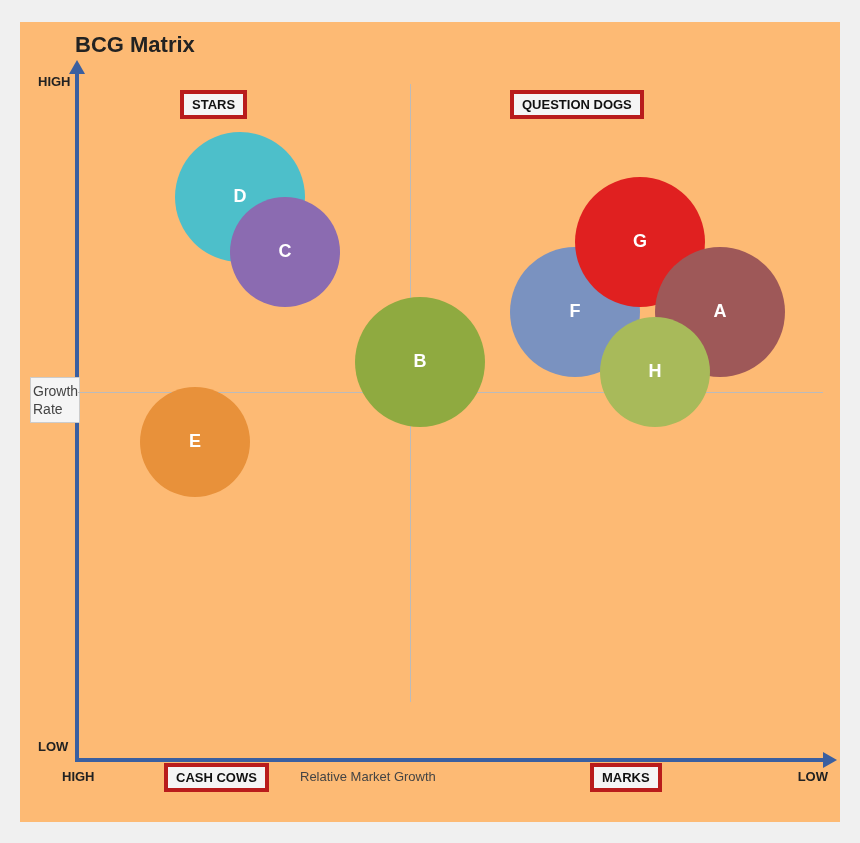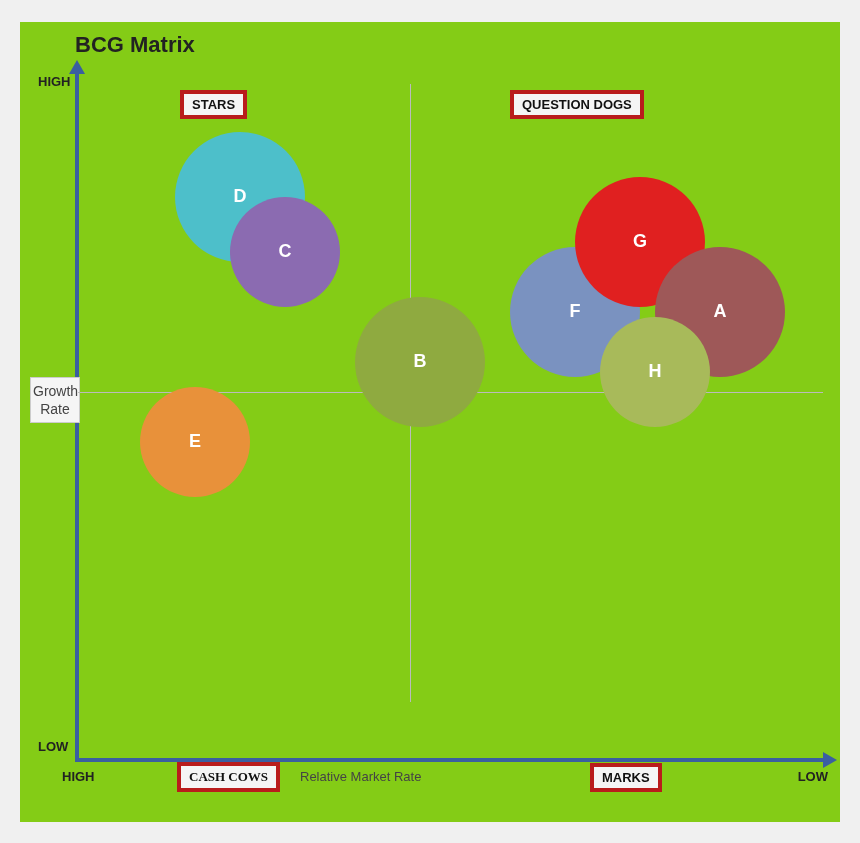--- a/index.html
+++ b/index.html
@@ -9,21 +9,21 @@
       background: #f0f0f0;
       font-family: Arial, sans-serif;
       overflow: hidden;
       display: flex;
       align-items: center;
       justify-content: center;
     }
     .chart-container {
       width: 820px;
       height: 800px;
-      background: #84cc16;
+      background: #fdba74;
       position: relative;
     }
     .chart-title {
       position: absolute;
       top: 10px;
       left: 55px;
       font-size: 22px;
       font-weight: bold;
       color: #222;
     }
@@ -98,21 +98,21 @@
       color: #222;
     }
     
     .growth-rate-label {
       position: absolute;
       left: 10px;
       top: 355px;
       font-size: 14px;
       color: #444;
       width: 50px;
-      text-align: center;
+      text-align: left;
       line-height: 1.3;
       border: 1px solid #ccc;
       background: #f5f5f5;
       padding: 4px 2px;
     }
     
     .market-share-label {
       position: absolute;
       bottom: 38px;
       left: 280px;
@@ -149,22 +149,21 @@
     .label-stars {
       top: 68px;
       left: 160px;
     }
     .label-question-marks {
       top: 68px;
       left: 490px;
     }
     .label-cash-cows {
       bottom: 30px;
-      left: 157px;
-      font-family: Liberation Serif, serif;
+      left: 144px;
     }
     .label-dogs {
       bottom: 30px;
       left: 570px;
     }
     
     .bubble {
       position: absolute;
       border-radius: 50%;
       display: flex;
@@ -186,21 +185,21 @@
   <div class="x-axis"></div>
 
   <div class="label-high-y">HIGH</div>
   <div class="label-low-y">LOW</div>
 
   <div class="label-high-x">HIGH</div>
   <div class="label-low-x">LOW</div>
 
   <div class="growth-rate-label">Growth Rate</div>
 
-  <div class="market-share-label">Relative Market Rate</div>
+  <div class="market-share-label">Relative Market Growth</div>
 
   <div class="divider-vertical"></div>
   <div class="divider-horizontal"></div>
 
   <div class="quadrant-label label-stars">STARS</div>
   <div class="quadrant-label label-question-marks">QUESTION DOGS</div>
   <div class="quadrant-label label-cash-cows">CASH COWS</div>
   <div class="quadrant-label label-dogs">MARKS</div>
 
   <div id="bubbles-container">

